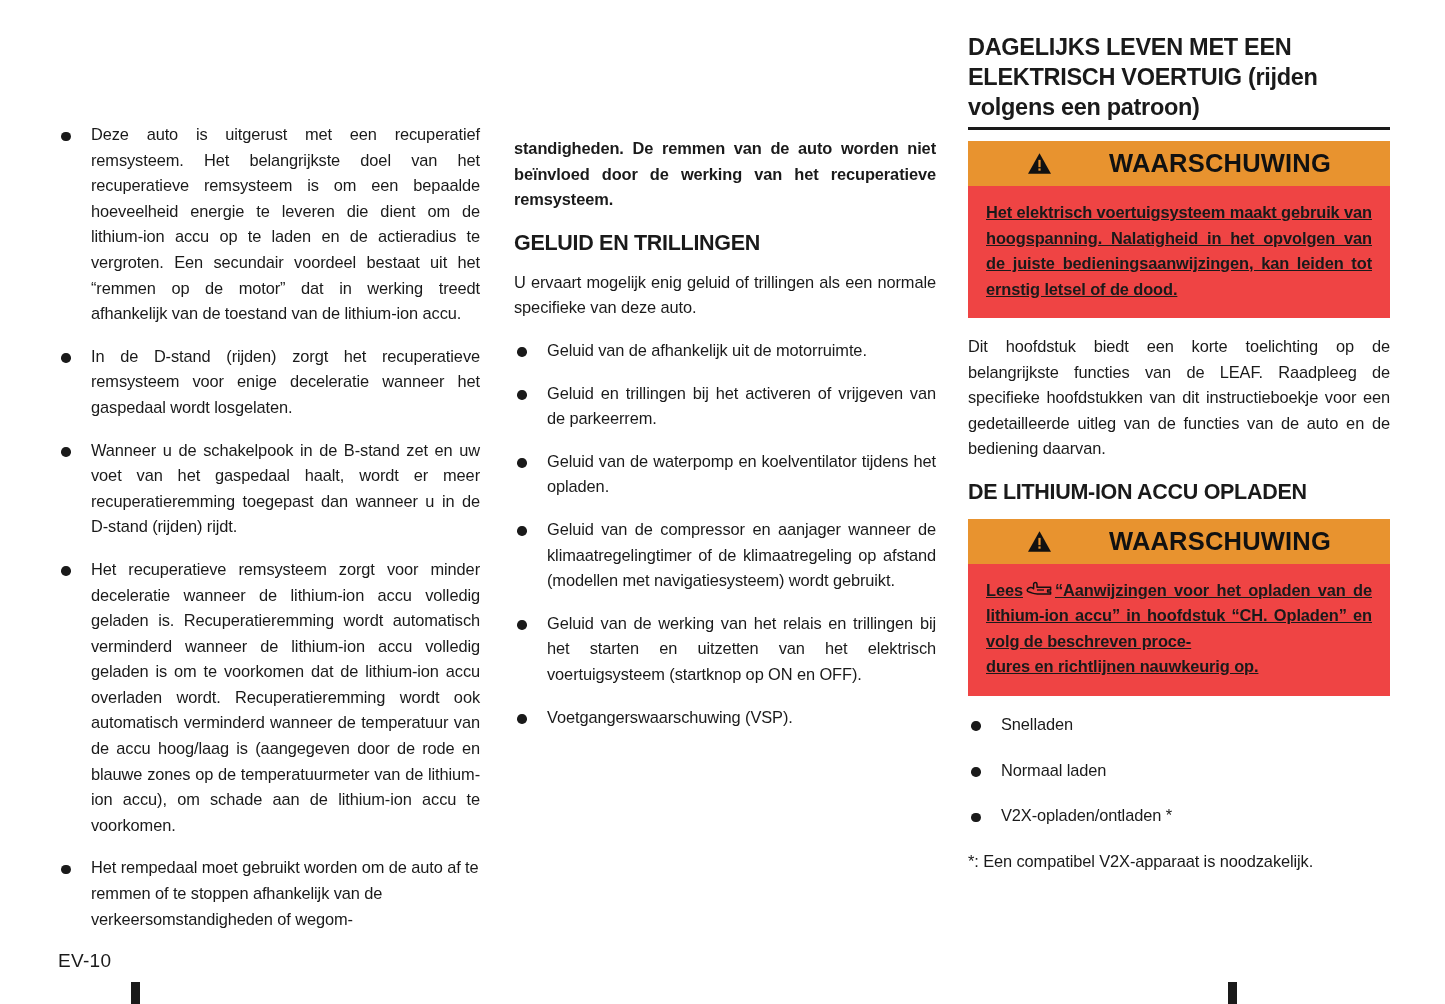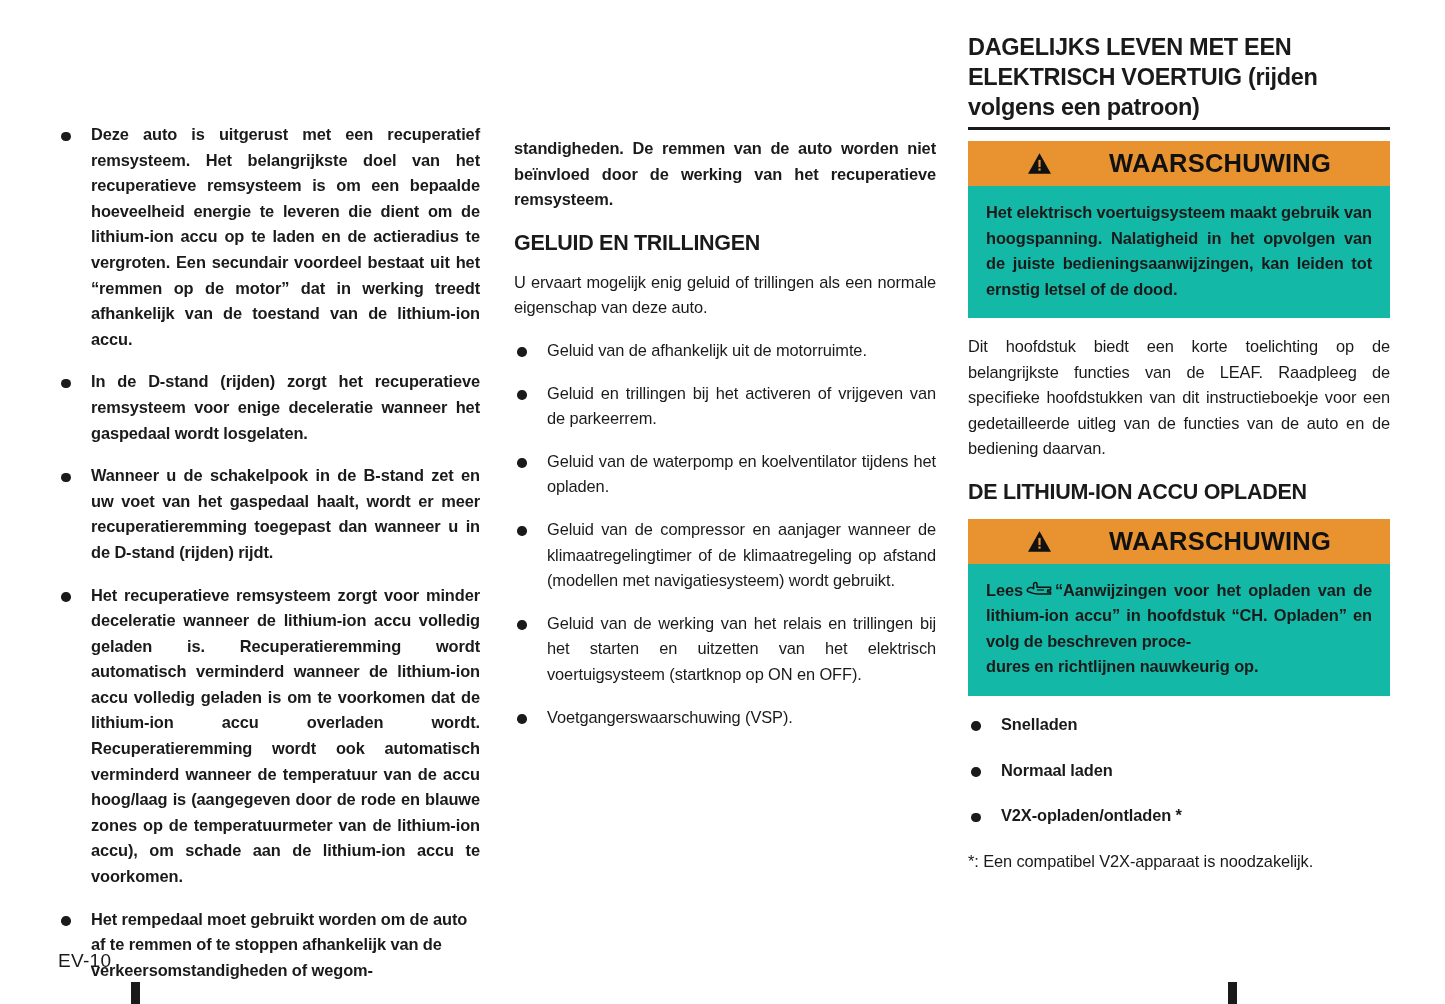--- a/index.html
+++ b/index.html
@@ -61,21 +61,21 @@
   ul.bullets > li::before {
     content: "";
     position: absolute;
     left: 3px;
     top: 9.5px;
     width: 9.5px;
     height: 9.5px;
     border-radius: 50%;
     background: #1a1a1a;
   }
-  ul.bullets.bold > li { font-weight: 700; }
+  ul.bullets.bold > li { font-weight: 400; }
   ul.bullets > li.nojust { text-align: left; }
 
   
   ul.bullets.spaced > li { margin-bottom: 20px; }
 
   
   .chapter-title {
     font-size: 23.5px;
     line-height: 30px;
     font-weight: 700;
@@ -118,22 +118,23 @@
     line-height: 0;
   }
   .warn-head .label {
     font-size: 25.5px;
     font-weight: 700;
     letter-spacing: 0.2px;
     color: #111;
     margin-left: 44px;
   }
   .warn-body {
-    background: #14b8a6;
+    background: #ef4444;
     padding: 14px 18px 16px 18px;
+    text-decoration: underline;
   }
   .warn-body p {
     margin: 0;
     font-size: 16.4px;
     line-height: 25.5px;
     font-weight: 700;
     text-align: justify;
     letter-spacing: -0.1px;
     color: #1a1a1a;
   }
@@ -181,21 +182,21 @@
       </ul>
     </div>
   </div>
 
   <div class="col" id="col-2">
     <div style="position:absolute; top:136px; left:0; width:100%;">
       <p class="para bold">standigheden. De remmen van de auto worden niet beïnvloed door de werking van het recuperatieve remsysteem.</p>
 
       <h2 class="section-title">GELUID EN TRILLINGEN</h2>
 
-      <p class="para">U ervaart mogelijk enig geluid of trillingen als een normale eigenschap van deze auto.</p>
+      <p class="para">U ervaart mogelijk enig geluid of trillingen als een normale specifieke van deze auto.</p>
 
       <ul class="bullets">
         <li>Geluid van de afhankelijk uit de motorruimte.</li>
         <li>Geluid en trillingen bij het activeren of vrijgeven van de parkeerrem.</li>
         <li>Geluid van de waterpomp en koelventilator tijdens het opladen.</li>
         <li>Geluid van de compressor en aanjager wanneer de klimaatregelingtimer of de klimaatregeling op afstand (modellen met navigatiesysteem) wordt gebruikt.</li>
         <li>Geluid van de werking van het relais en trillingen bij het starten en uitzetten van het elektrisch voertuigsysteem (startknop op ON en OFF).</li>
         <li class="nojust">Voetgangerswaarschuwing (VSP).</li>
       </ul>
     </div>

